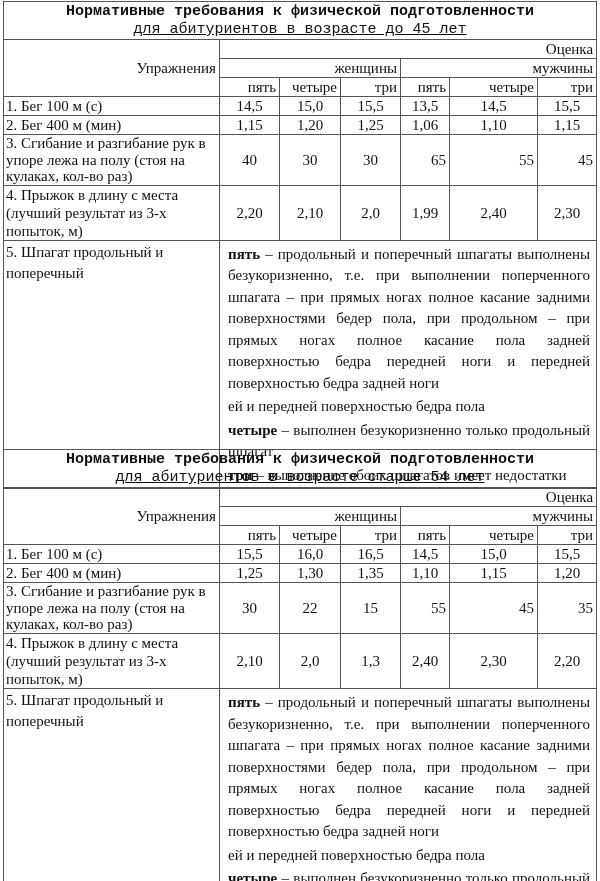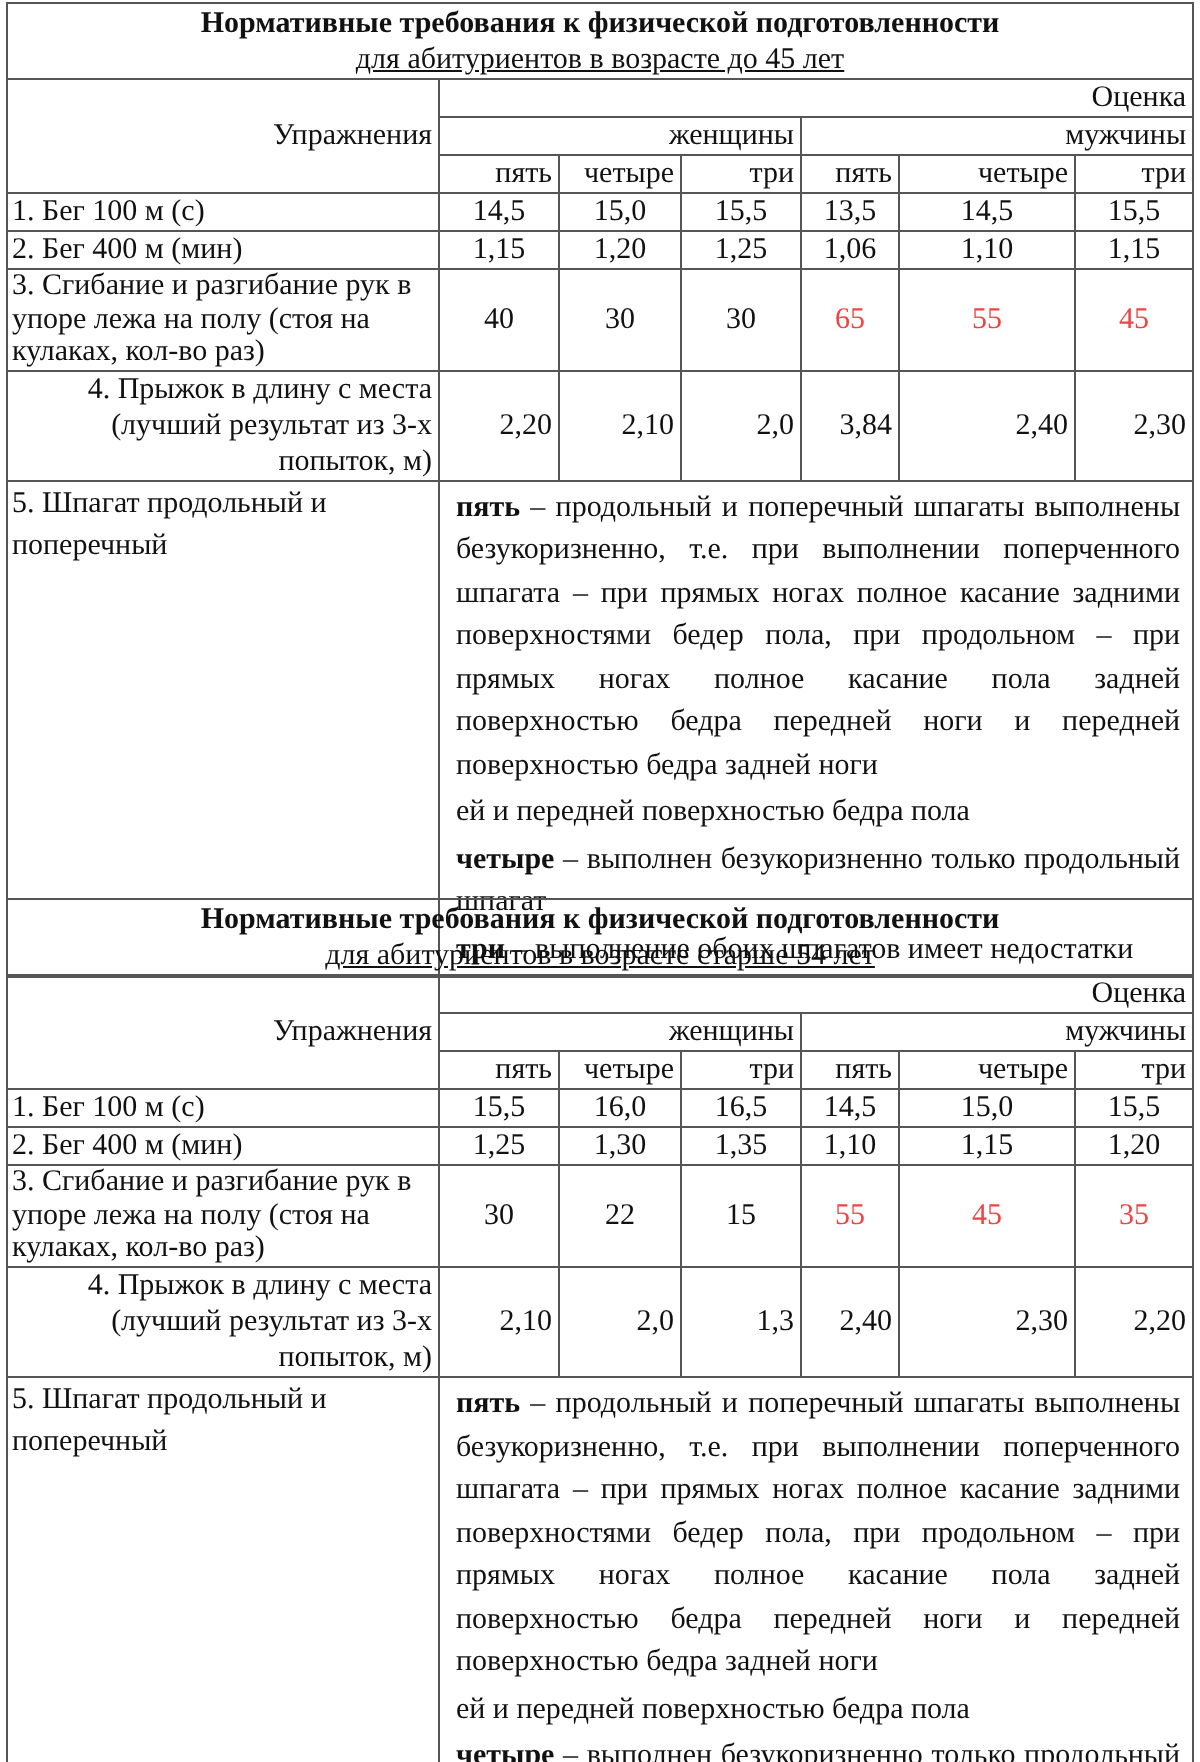--- a/index.html
+++ b/index.html
@@ -3,39 +3,39 @@
 <meta charset="utf-8">
 <style>
   html, body { margin: 0; padding: 0; background: #ffffff; }
   body { width: 600px; height: 881px; position: relative; overflow: hidden;
          font-family: "Liberation Serif", "DejaVu Serif", serif; color: #111; }
   .tbl { position: absolute; left: 3px; width: 593px; border-collapse: collapse;
          table-layout: fixed; font-size: 15px; line-height: 18px; }
   .t1 { top: 1px; }
   .t2 { top: 449px; }
   .tbl td { border: 1px solid #555; padding: 0 3px; vertical-align: middle; }
-  .title-cell { text-align: center; padding: 1px 3px 0 3px !important; }
+  .title-cell { text-align: center; padding: 1px 3px 0 3px !important; font-family: Liberation Mono, monospace; }
   .title-main { font-weight: bold; display: block; height: 18px; }
   .title-sub { text-decoration: underline; display: block; height: 18px; }
   .center { text-align: right; }
   .ex { text-align: left; padding-left: 2px !important; margin-left: 18px; }
   .num { text-align: center; }
-  .gray { color: #ef4444; }
+  .gray { color: #0f172a; text-align: right; }
   .desc { text-align: justify; vertical-align: top !important; padding: 1px 4px 0 6px !important; line-height: 21.5px; }
   .desc p { margin: 2px; text-align: justify; text-align-last: left; }
   .desc b { font-weight: bold; }
   .ex5 { vertical-align: top !important; padding-top: 1px !important; line-height: 21px; }
   .r-title td { height: 36px; }
   .r-h1 td { height: 17px; }
   .r-h2 td { height: 18px; margin-top: 35px; }
   .r-h3 td { height: 17px; }
   .r-d td { height: 17px; }
   .r-d2 td { height: 18px; }
   .r-d3 td { height: 49px; line-height: 16.5px; }
-  .r-d4 td { height: 54px; line-height: 18px; text-align: right; }
+  .r-d4 td { height: 54px; line-height: 18px; }
   .t2 .r-d3 td { height: 50px; }
 </style>
 </head>
 <body>
 
 <table class="tbl t1">
   <colgroup>
     <col style="width:216px">
       <col style="width:60px">
       <col style="width:61px">
@@ -92,21 +92,21 @@
     <td class="num">30</td>
     <td class="num gray">65</td>
     <td class="num gray">55</td>
     <td class="num gray">45</td>
   </tr>
   <tr class="r-d4">
     <td class="ex">4. Прыжок в длину с места (лучший результат из 3-х попыток, м)</td>
     <td class="num">2,20</td>
     <td class="num">2,10</td>
     <td class="num">2,0</td>
-    <td class="num">3,84</td>
+    <td class="num">1,99</td>
     <td class="num">2,40</td>
     <td class="num">2,30</td>
   </tr>
   <tr>
     <td class="ex ex5">5. Шпагат продольный и поперечный</td>
     <td colspan="6" class="desc">
       <p><b>пять</b><span> – продольный и поперечный шпагаты выполнены безукоризненно, т.е. при выполнении поперченного шпагата – при прямых ногах полное касание задними поверхностями бедер пола, при продольном – при прямых ногах полное касание пола задней поверхностью бедра передней ноги и передней поверхностью бедра задней ноги</span></p>
       <p>ей и передней поверхностью бедра пола</p>
       <p><b>четыре</b><span> – выполнен безукоризненно только продольный шпагат</span></p>
       <p><b>три</b><span> – выполнение обоих шпагатов имеет недостатки</span></p>

